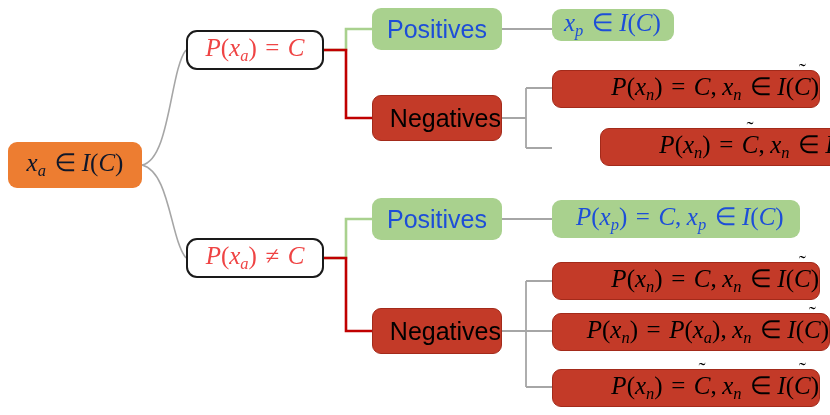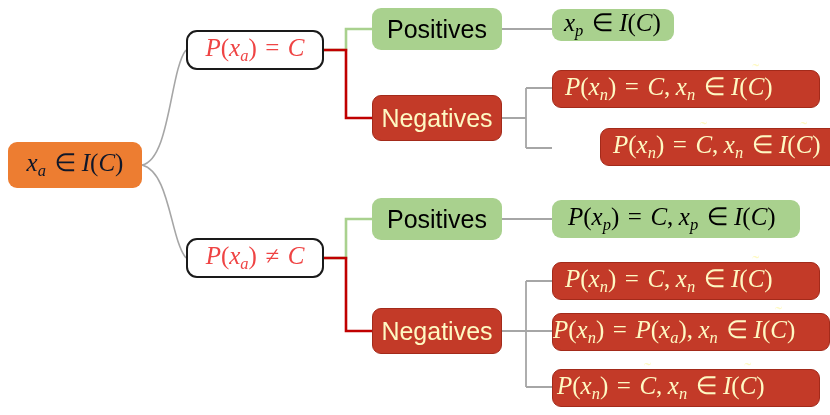--- a/index.html
+++ b/index.html
@@ -42,26 +42,27 @@
     border-radius: 9px;
     white-space: nowrap;
     z-index: 3;
   }
   .orange {
     background: #ED7D31;
     color: #0f172a;
   }
   .green {
     background: #A9D18E;
-    color: #000000;
+    color: #1d4ed8;
   }
   .red {
     background: #C33A28;
-    color: #fef9c3;
+    color: #000000;
     border: 1px solid #A32A1A;
+    justify-content: flex-end;
   }
   .white {
     background: #FFFFFF;
     color: #ef4444;
     border: 2px solid #1A1A1A;
     border-radius: 11px;
   }
   .plain-label {
     font-family: "Liberation Sans", sans-serif;
     font-size: 25px;
@@ -163,21 +164,21 @@
   </div>
 
   <div class="node-anchor red" style="left:552px; top:70px; width:268px; height:38px; padding-left:12px;">
     <span class="math" title="P(x_n) = C, x_n ∈ I(C̃)">P<span class="up">(</span>x<sub>n</sub><span class="up">)</span><span class="spw"></span><span class="up">=</span><span class="spw"></span>C<span class="up">,</span><span class="sp"></span>x<sub>n</sub><span class="spw"></span><span class="up">∈</span><span class="sp"></span>I<span class="up">(</span><span class="tilde-wrap"><span class="tilde">˜</span>C</span><span class="up">)</span></span>
   </div>
 
   <div class="node-anchor red" style="left:552px; top:128px; width:268px; height:38px; padding-left:12px;margin-left:48px;">
     <span class="math" title="P(x_n) = C̃, x_n ∈ I(C̃)">P<span class="up">(</span>x<sub>n</sub><span class="up">)</span><span class="spw"></span><span class="up">=</span><span class="spw"></span><span class="tilde-wrap"><span class="tilde">˜</span>C</span><span class="up">,</span><span class="sp"></span>x<sub>n</sub><span class="spw"></span><span class="up">∈</span><span class="sp"></span>I<span class="up">(</span><span class="tilde-wrap"><span class="tilde">˜</span>C</span><span class="up">)</span></span>
   </div>
 
-  <div class="node-anchor green" style="left:552px; top:200px; width:248px; height:38px; padding-left:16px;">
+  <div class="node-anchor green" style="left:552px; top:200px; width:248px; height:38px; padding-left:24px;">
     <span class="math" title="P(x_p) = C, x_p ∈ I(C)">P<span class="up">(</span>x<sub>p</sub><span class="up">)</span><span class="spw"></span><span class="up">=</span><span class="spw"></span>C<span class="up">,</span><span class="sp"></span>x<sub>p</sub><span class="spw"></span><span class="up">∈</span><span class="sp"></span>I<span class="up">(</span>C<span class="up">)</span></span>
   </div>
 
   <div class="node-anchor red" style="left:552px; top:262px; width:268px; height:38px; padding-left:12px;">
     <span class="math" title="P(x_n) = C, x_n ∈ I(C̃)">P<span class="up">(</span>x<sub>n</sub><span class="up">)</span><span class="spw"></span><span class="up">=</span><span class="spw"></span>C<span class="up">,</span><span class="sp"></span>x<sub>n</sub><span class="spw"></span><span class="up">∈</span><span class="sp"></span>I<span class="up">(</span><span class="tilde-wrap"><span class="tilde">˜</span>C</span><span class="up">)</span></span>
   </div>
 
   <div class="node-anchor red" style="left:552px; top:313px; width:278px; height:38px; ">
     <span class="math" title="P(x_n) = P(x_a), x_n ∈ I(C̃)">P<span class="up">(</span>x<sub>n</sub><span class="up">)</span><span class="spw"></span><span class="up">=</span><span class="spw"></span>P<span class="up">(</span>x<sub>a</sub><span class="up">)</span><span class="up">,</span><span class="sp"></span>x<sub>n</sub><span class="spw"></span><span class="up">∈</span><span class="sp"></span>I<span class="up">(</span><span class="tilde-wrap"><span class="tilde">˜</span>C</span><span class="up">)</span></span>
   </div>

